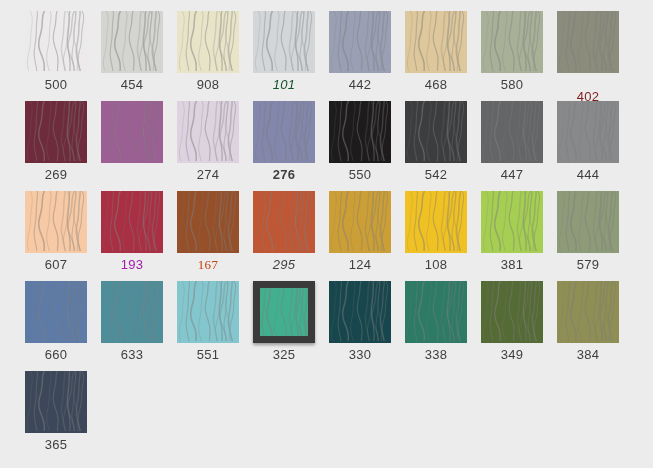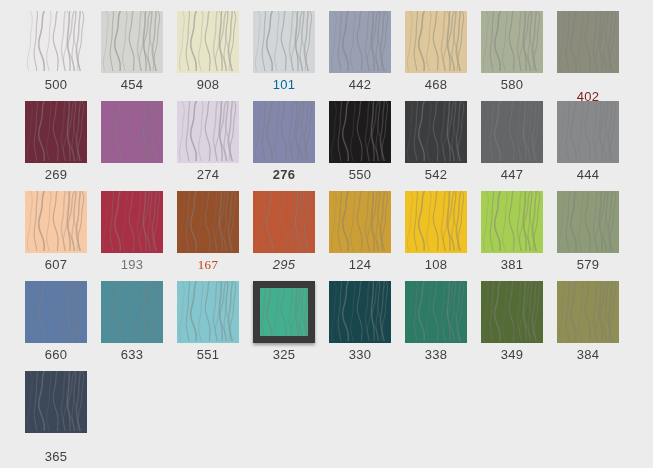--- a/index.html
+++ b/index.html
@@ -218,21 +218,21 @@
               <path d="M 40.10 0 L 39.69 4 L 39.21 8 L 38.90 12 L 38.75 16 L 38.59 20 L 38.24 24 L 37.65 28 L 36.99 32 L 36.51 36 L 36.48 40 L 36.98 44 L 37.87 48 L 38.83 52 L 39.54 56 L 39.86 60" fill="none" stroke="#ffffff" stroke-width="1.40" opacity="0.35"></path>
               <path d="M 42.43 0 L 44.00 4 L 44.24 8 L 43.84 12 L 43.17 16 L 42.58 20 L 42.24 24 L 42.07 28 L 41.77 32 L 41.12 36 L 40.12 40 L 39.07 44 L 38.41 48 L 38.48 52 L 39.34 56 L 40.70 60" fill="none" stroke="#ffffff" stroke-width="0.70" opacity="0.59"></path>
               <path d="M 44.97 0 L 44.28 4 L 44.14 8 L 44.03 12 L 43.82 16 L 43.44 20 L 42.96 24 L 42.57 28 L 42.48 32 L 42.78 36 L 43.41 40 L 44.15 44 L 44.75 48 L 45.05 52 L 45.06 56 L 44.91 60" fill="none" stroke="#ffffff" stroke-width="1.05" opacity="0.83"></path>
               <path d="M 49.23 0 L 47.89 4 L 47.25 8 L 46.92 12 L 46.67 16 L 46.16 20 L 45.25 24 L 44.10 28 L 43.17 32 L 42.92 36 L 43.60 40 L 45.04 44 L 46.75 48 L 48.15 52 L 48.87 56 L 48.92 60" fill="none" stroke="#ffffff" stroke-width="1.40" opacity="0.47"></path>
               <path d="M 50.17 0 L 50.70 4 L 50.36 8 L 49.91 12 L 49.56 16 L 49.37 20 L 49.25 24 L 49.02 28 L 48.57 32 L 47.93 36 L 47.33 40 L 47.04 44 L 47.24 48 L 47.90 52 L 48.79 56 L 49.60 60" fill="none" stroke="#ffffff" stroke-width="0.70" opacity="0.71"></path>
               <path d="M 51.50 0 L 50.97 4 L 50.68 8 L 50.11 12 L 49.34 16 L 48.63 20 L 48.36 24 L 48.76 28 L 49.78 32 L 51.08 36 L 52.22 40 L 52.87 44 L 52.97 48 L 52.70 52 L 52.37 56 L 52.20 60" fill="none" stroke="#ffffff" stroke-width="1.05" opacity="0.35"></path>
               <path d="M 55.14 0 L 55.04 4 L 54.51 8 L 54.09 12 L 53.87 16 L 53.73 20 L 53.47 24 L 52.96 28 L 52.26 32 L 51.60 36 L 51.29 40 L 51.54 44 L 52.30 48 L 53.32 52 L 54.24 56 L 54.80 60" fill="none" stroke="#ffffff" stroke-width="1.40" opacity="0.59"></path>
               <path d="M 57.10 0 L 58.53 4 L 58.58 8 L 58.09 12 L 57.43 16 L 56.92 20 L 56.65 24 L 56.47 28 L 56.12 32 L 55.40 36 L 54.40 40 L 53.46 44 L 52.98 48 L 53.26 52 L 54.24 56 L 55.60 60" fill="none" stroke="#ffffff" stroke-width="0.70" opacity="0.83"></path>
             </svg></div>
         </div>
-        <div class="swatch-label" style="color: #0369a1;">101</div>
+        <div class="swatch-label" style="color: #14532d; font-style: italic;">101</div>
       </div>
       <div class="swatch-cell">
         <div class="swatch-chip" style="background-color: rgb(154, 160, 180);">
           <div class="tex"><svg viewBox="0 0 62 62" preserveAspectRatio="none" width="100%" height="100%">
               <path d="M 5.40 0 L 6.72 4 L 7.24 8 L 7.16 12 L 6.68 16 L 6.14 20 L 5.76 24 L 5.58 28 L 5.41 32 L 5.03 36 L 4.32 40 L 3.41 44 L 2.64 48 L 2.36 52 L 2.75 56 L 3.71 60" fill="none" stroke="#000000" stroke-width="0.70" opacity="0.35"></path>
               <path d="M 12.25 0 L 12.46 4 L 12.05 8 L 11.65 12 L 11.40 16 L 11.27 20 L 11.13 24 L 10.81 28 L 10.29 32 L 9.69 36 L 9.26 40 L 9.21 44 L 9.64 48 L 10.40 52 L 11.23 56 L 11.86 60" fill="none" stroke="#000000" stroke-width="1.05" opacity="0.59"></path>
               <path d="M 19.36 0 L 17.92 4 L 17.47 8 L 17.24 12 L 16.92 16 L 16.27 20 L 15.29 24 L 14.28 28 L 13.70 32 L 13.91 36 L 14.94 40 L 16.48 44 L 17.99 48 L 19.00 52 L 19.32 56 L 19.13 60" fill="none" stroke="#000000" stroke-width="1.40" opacity="0.83"></path>
               <path d="M 25.16 0 L 26.08 4 L 25.87 8 L 25.37 12 L 24.88 16 L 24.56 20 L 24.41 24 L 24.23 28 L 23.82 32 L 23.13 36 L 22.34 40 L 21.76 44 L 21.68 48 L 22.20 52 L 23.17 56 L 24.24 60" fill="none" stroke="#000000" stroke-width="0.70" opacity="0.47"></path>
               <path d="M 32.13 0 L 31.17 4 L 30.97 8 L 30.60 12 L 29.92 16 L 29.07 20 L 28.39 24 L 28.25 28 L 28.83 32 L 29.99 36 L 31.35 40 L 32.45 44 L 32.99 48 L 32.98 52 L 32.68 56 L 32.39 60" fill="none" stroke="#000000" stroke-width="1.05" opacity="0.71"></path>
               <path d="M 40.10 0 L 39.69 4 L 39.21 8 L 38.90 12 L 38.75 16 L 38.59 20 L 38.24 24 L 37.65 28 L 36.99 32 L 36.51 36 L 36.48 40 L 36.98 44 L 37.87 48 L 38.83 52 L 39.54 56 L 39.86 60" fill="none" stroke="#000000" stroke-width="1.40" opacity="0.35"></path>
@@ -708,21 +708,21 @@
               <path d="M 40.10 0 L 39.69 4 L 39.21 8 L 38.90 12 L 38.75 16 L 38.59 20 L 38.24 24 L 37.65 28 L 36.99 32 L 36.51 36 L 36.48 40 L 36.98 44 L 37.87 48 L 38.83 52 L 39.54 56 L 39.86 60" fill="none" stroke="#ffffff" stroke-width="1.40" opacity="0.35"></path>
               <path d="M 42.43 0 L 44.00 4 L 44.24 8 L 43.84 12 L 43.17 16 L 42.58 20 L 42.24 24 L 42.07 28 L 41.77 32 L 41.12 36 L 40.12 40 L 39.07 44 L 38.41 48 L 38.48 52 L 39.34 56 L 40.70 60" fill="none" stroke="#ffffff" stroke-width="0.70" opacity="0.59"></path>
               <path d="M 44.97 0 L 44.28 4 L 44.14 8 L 44.03 12 L 43.82 16 L 43.44 20 L 42.96 24 L 42.57 28 L 42.48 32 L 42.78 36 L 43.41 40 L 44.15 44 L 44.75 48 L 45.05 52 L 45.06 56 L 44.91 60" fill="none" stroke="#ffffff" stroke-width="1.05" opacity="0.83"></path>
               <path d="M 49.23 0 L 47.89 4 L 47.25 8 L 46.92 12 L 46.67 16 L 46.16 20 L 45.25 24 L 44.10 28 L 43.17 32 L 42.92 36 L 43.60 40 L 45.04 44 L 46.75 48 L 48.15 52 L 48.87 56 L 48.92 60" fill="none" stroke="#ffffff" stroke-width="1.40" opacity="0.47"></path>
               <path d="M 50.17 0 L 50.70 4 L 50.36 8 L 49.91 12 L 49.56 16 L 49.37 20 L 49.25 24 L 49.02 28 L 48.57 32 L 47.93 36 L 47.33 40 L 47.04 44 L 47.24 48 L 47.90 52 L 48.79 56 L 49.60 60" fill="none" stroke="#ffffff" stroke-width="0.70" opacity="0.71"></path>
               <path d="M 51.50 0 L 50.97 4 L 50.68 8 L 50.11 12 L 49.34 16 L 48.63 20 L 48.36 24 L 48.76 28 L 49.78 32 L 51.08 36 L 52.22 40 L 52.87 44 L 52.97 48 L 52.70 52 L 52.37 56 L 52.20 60" fill="none" stroke="#ffffff" stroke-width="1.05" opacity="0.35"></path>
               <path d="M 55.14 0 L 55.04 4 L 54.51 8 L 54.09 12 L 53.87 16 L 53.73 20 L 53.47 24 L 52.96 28 L 52.26 32 L 51.60 36 L 51.29 40 L 51.54 44 L 52.30 48 L 53.32 52 L 54.24 56 L 54.80 60" fill="none" stroke="#ffffff" stroke-width="1.40" opacity="0.59"></path>
               <path d="M 57.10 0 L 58.53 4 L 58.58 8 L 58.09 12 L 57.43 16 L 56.92 20 L 56.65 24 L 56.47 28 L 56.12 32 L 55.40 36 L 54.40 40 L 53.46 44 L 52.98 48 L 53.26 52 L 54.24 56 L 55.60 60" fill="none" stroke="#ffffff" stroke-width="0.70" opacity="0.83"></path>
             </svg></div>
         </div>
-        <div class="swatch-label" style="color: #737373;">193</div>
+        <div class="swatch-label" style="color: #a21caf;">193</div>
       </div>
       <div class="swatch-cell">
         <div class="swatch-chip" style="background-color: rgb(149, 80, 42);">
           <div class="tex"><svg viewBox="0 0 62 62" preserveAspectRatio="none" width="100%" height="100%">
               <path d="M 5.40 0 L 6.72 4 L 7.24 8 L 7.16 12 L 6.68 16 L 6.14 20 L 5.76 24 L 5.58 28 L 5.41 32 L 5.03 36 L 4.32 40 L 3.41 44 L 2.64 48 L 2.36 52 L 2.75 56 L 3.71 60" fill="none" stroke="#000000" stroke-width="0.70" opacity="0.35"></path>
               <path d="M 12.25 0 L 12.46 4 L 12.05 8 L 11.65 12 L 11.40 16 L 11.27 20 L 11.13 24 L 10.81 28 L 10.29 32 L 9.69 36 L 9.26 40 L 9.21 44 L 9.64 48 L 10.40 52 L 11.23 56 L 11.86 60" fill="none" stroke="#000000" stroke-width="1.05" opacity="0.59"></path>
               <path d="M 19.36 0 L 17.92 4 L 17.47 8 L 17.24 12 L 16.92 16 L 16.27 20 L 15.29 24 L 14.28 28 L 13.70 32 L 13.91 36 L 14.94 40 L 16.48 44 L 17.99 48 L 19.00 52 L 19.32 56 L 19.13 60" fill="none" stroke="#000000" stroke-width="1.40" opacity="0.83"></path>
               <path d="M 25.16 0 L 26.08 4 L 25.87 8 L 25.37 12 L 24.88 16 L 24.56 20 L 24.41 24 L 24.23 28 L 23.82 32 L 23.13 36 L 22.34 40 L 21.76 44 L 21.68 48 L 22.20 52 L 23.17 56 L 24.24 60" fill="none" stroke="#000000" stroke-width="0.70" opacity="0.47"></path>
               <path d="M 32.13 0 L 31.17 4 L 30.97 8 L 30.60 12 L 29.92 16 L 29.07 20 L 28.39 24 L 28.25 28 L 28.83 32 L 29.99 36 L 31.35 40 L 32.45 44 L 32.99 48 L 32.98 52 L 32.68 56 L 32.39 60" fill="none" stroke="#000000" stroke-width="1.05" opacity="0.71"></path>
               <path d="M 40.10 0 L 39.69 4 L 39.21 8 L 38.90 12 L 38.75 16 L 38.59 20 L 38.24 24 L 37.65 28 L 36.99 32 L 36.51 36 L 36.48 40 L 36.98 44 L 37.87 48 L 38.83 52 L 39.54 56 L 39.86 60" fill="none" stroke="#000000" stroke-width="1.40" opacity="0.35"></path>
@@ -1234,21 +1234,21 @@
               <path d="M 40.10 0 L 39.69 4 L 39.21 8 L 38.90 12 L 38.75 16 L 38.59 20 L 38.24 24 L 37.65 28 L 36.99 32 L 36.51 36 L 36.48 40 L 36.98 44 L 37.87 48 L 38.83 52 L 39.54 56 L 39.86 60" fill="none" stroke="#ffffff" stroke-width="1.40" opacity="0.35"></path>
               <path d="M 42.43 0 L 44.00 4 L 44.24 8 L 43.84 12 L 43.17 16 L 42.58 20 L 42.24 24 L 42.07 28 L 41.77 32 L 41.12 36 L 40.12 40 L 39.07 44 L 38.41 48 L 38.48 52 L 39.34 56 L 40.70 60" fill="none" stroke="#ffffff" stroke-width="0.70" opacity="0.59"></path>
               <path d="M 44.97 0 L 44.28 4 L 44.14 8 L 44.03 12 L 43.82 16 L 43.44 20 L 42.96 24 L 42.57 28 L 42.48 32 L 42.78 36 L 43.41 40 L 44.15 44 L 44.75 48 L 45.05 52 L 45.06 56 L 44.91 60" fill="none" stroke="#ffffff" stroke-width="1.05" opacity="0.83"></path>
               <path d="M 49.23 0 L 47.89 4 L 47.25 8 L 46.92 12 L 46.67 16 L 46.16 20 L 45.25 24 L 44.10 28 L 43.17 32 L 42.92 36 L 43.60 40 L 45.04 44 L 46.75 48 L 48.15 52 L 48.87 56 L 48.92 60" fill="none" stroke="#ffffff" stroke-width="1.40" opacity="0.47"></path>
               <path d="M 50.17 0 L 50.70 4 L 50.36 8 L 49.91 12 L 49.56 16 L 49.37 20 L 49.25 24 L 49.02 28 L 48.57 32 L 47.93 36 L 47.33 40 L 47.04 44 L 47.24 48 L 47.90 52 L 48.79 56 L 49.60 60" fill="none" stroke="#ffffff" stroke-width="0.70" opacity="0.71"></path>
               <path d="M 51.50 0 L 50.97 4 L 50.68 8 L 50.11 12 L 49.34 16 L 48.63 20 L 48.36 24 L 48.76 28 L 49.78 32 L 51.08 36 L 52.22 40 L 52.87 44 L 52.97 48 L 52.70 52 L 52.37 56 L 52.20 60" fill="none" stroke="#ffffff" stroke-width="1.05" opacity="0.35"></path>
               <path d="M 55.14 0 L 55.04 4 L 54.51 8 L 54.09 12 L 53.87 16 L 53.73 20 L 53.47 24 L 52.96 28 L 52.26 32 L 51.60 36 L 51.29 40 L 51.54 44 L 52.30 48 L 53.32 52 L 54.24 56 L 54.80 60" fill="none" stroke="#ffffff" stroke-width="1.40" opacity="0.59"></path>
               <path d="M 57.10 0 L 58.53 4 L 58.58 8 L 58.09 12 L 57.43 16 L 56.92 20 L 56.65 24 L 56.47 28 L 56.12 32 L 55.40 36 L 54.40 40 L 53.46 44 L 52.98 48 L 53.26 52 L 54.24 56 L 55.60 60" fill="none" stroke="#ffffff" stroke-width="0.70" opacity="0.83"></path>
             </svg></div>
         </div>
-        <div class="swatch-label" style="color: rgb(63, 63, 63); margin-top: 12px;">365</div>
+        <div class="swatch-label" style="color: rgb(63, 63, 63);">365</div>
       </div>
     </div>
 </div>
 
 <svg width="0" height="0" style="position:absolute" aria-hidden="true">
   <defs>
 
     <filter id="waveTex" x="0" y="0" width="100%" height="100%">
       <feTurbulence type="fractalNoise" baseFrequency="0.035 0.004" numOctaves="3" seed="7" result="n"></feTurbulence>
       <feColorMatrix in="n" type="matrix" values="0 0 0 0 0.45

